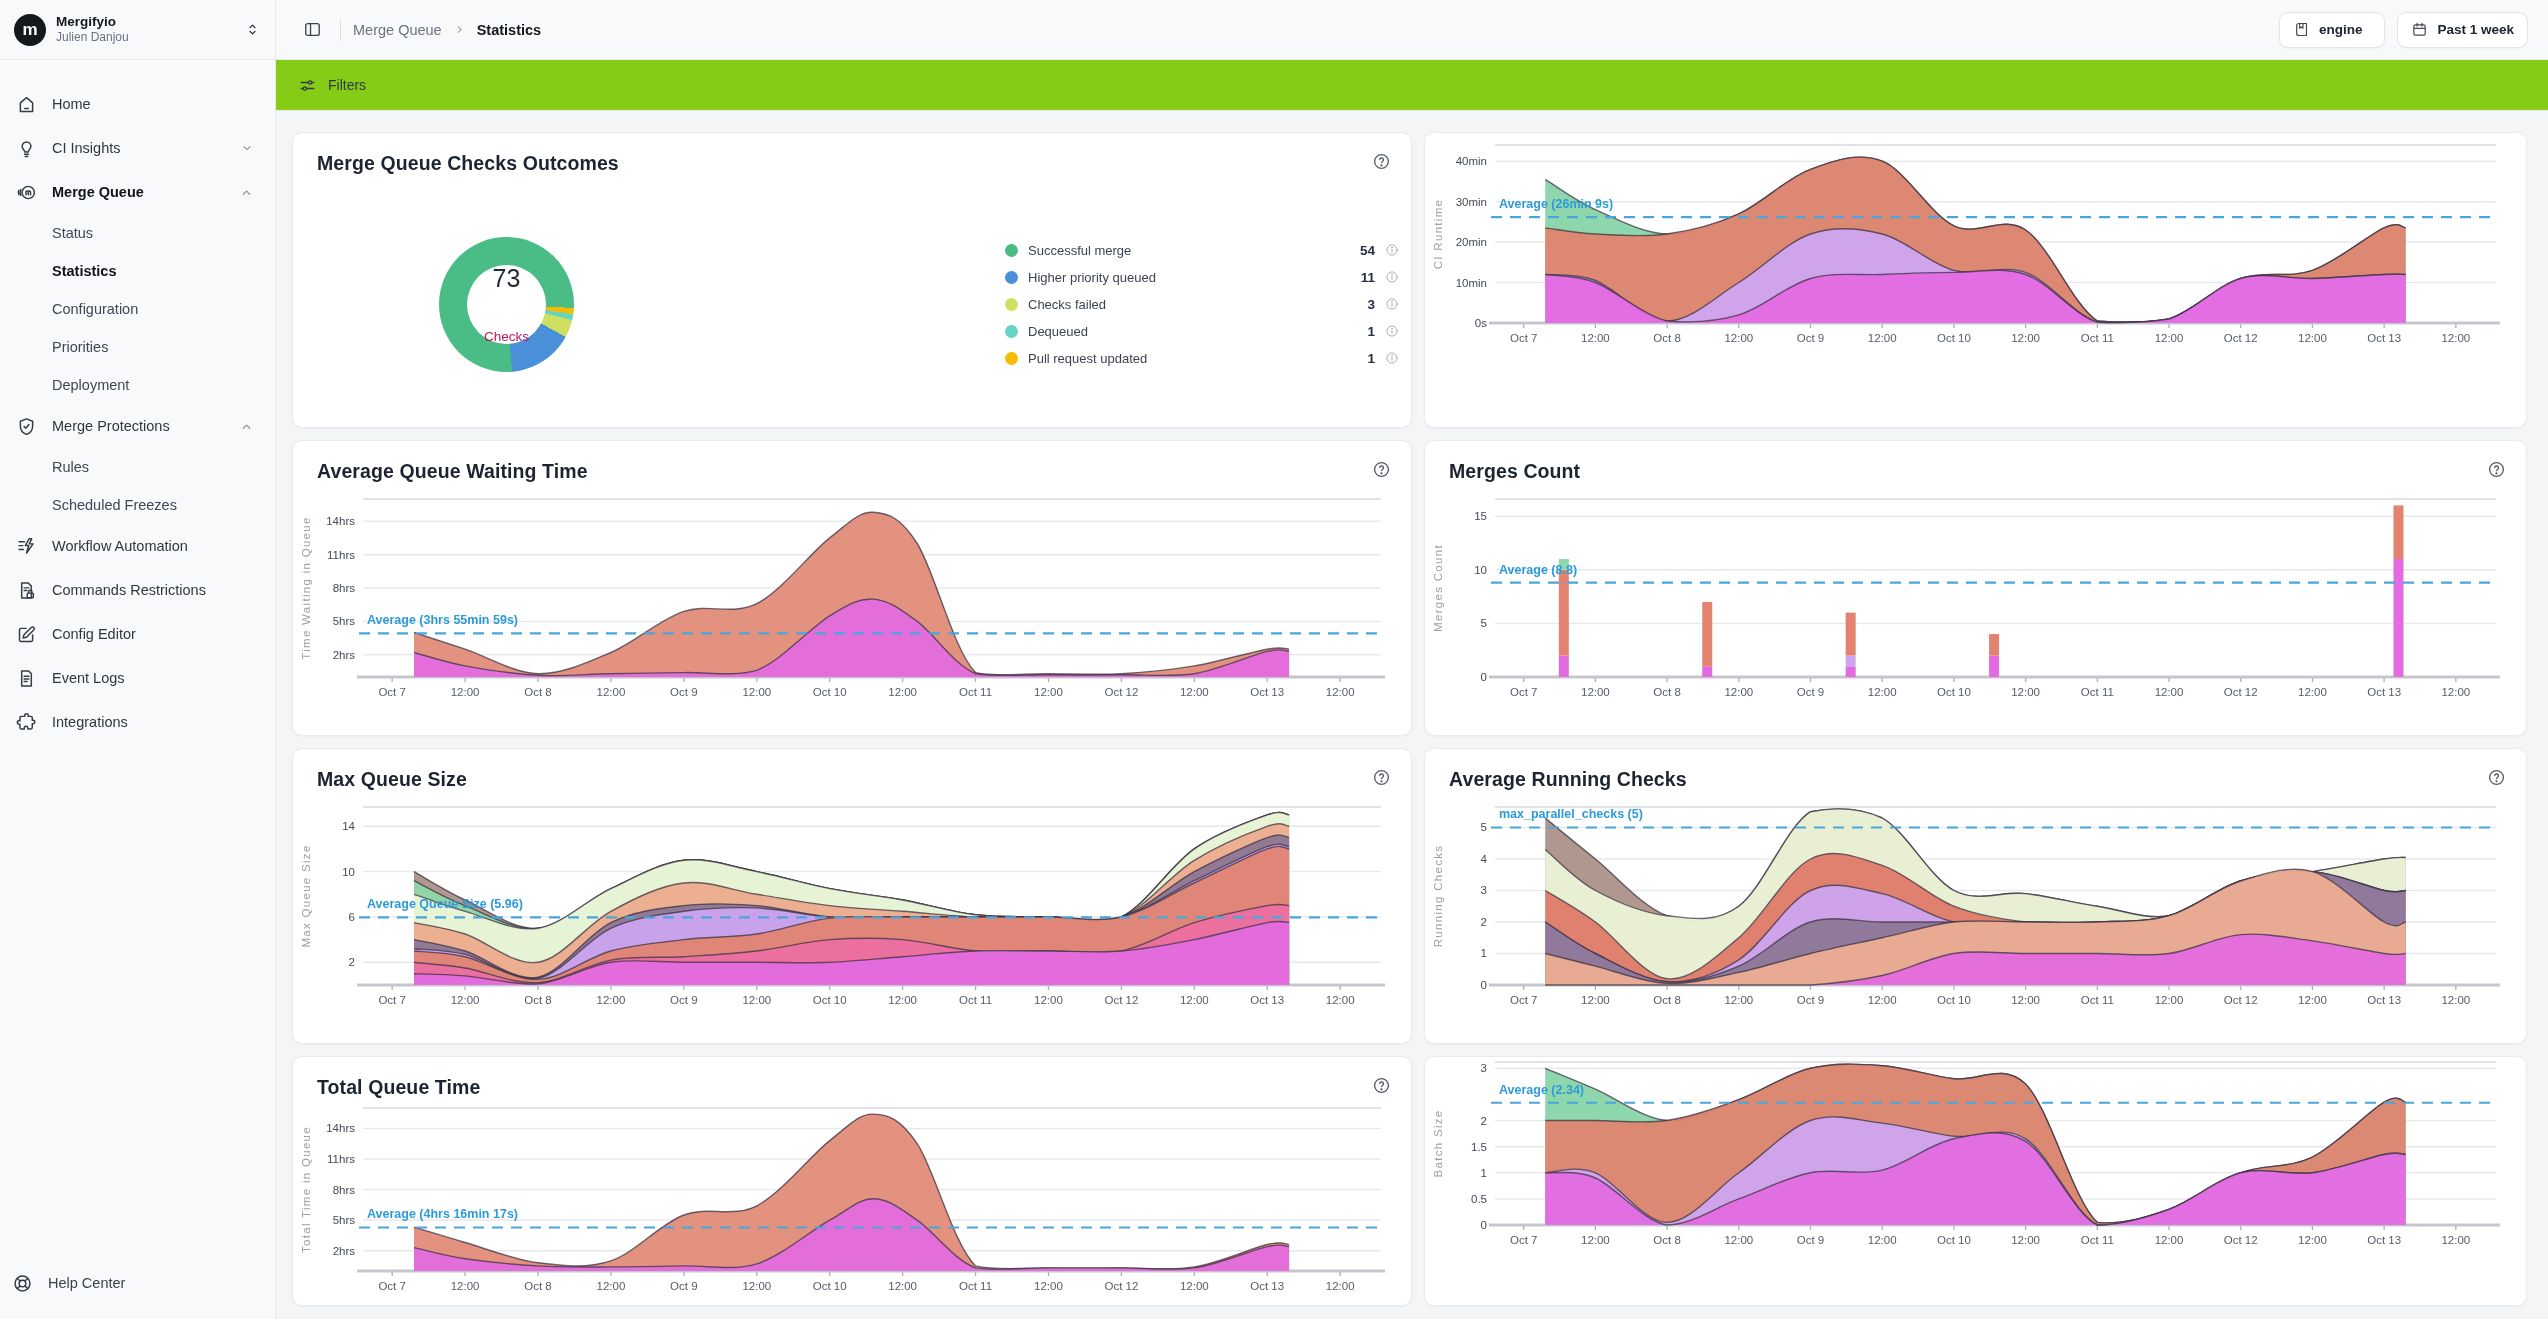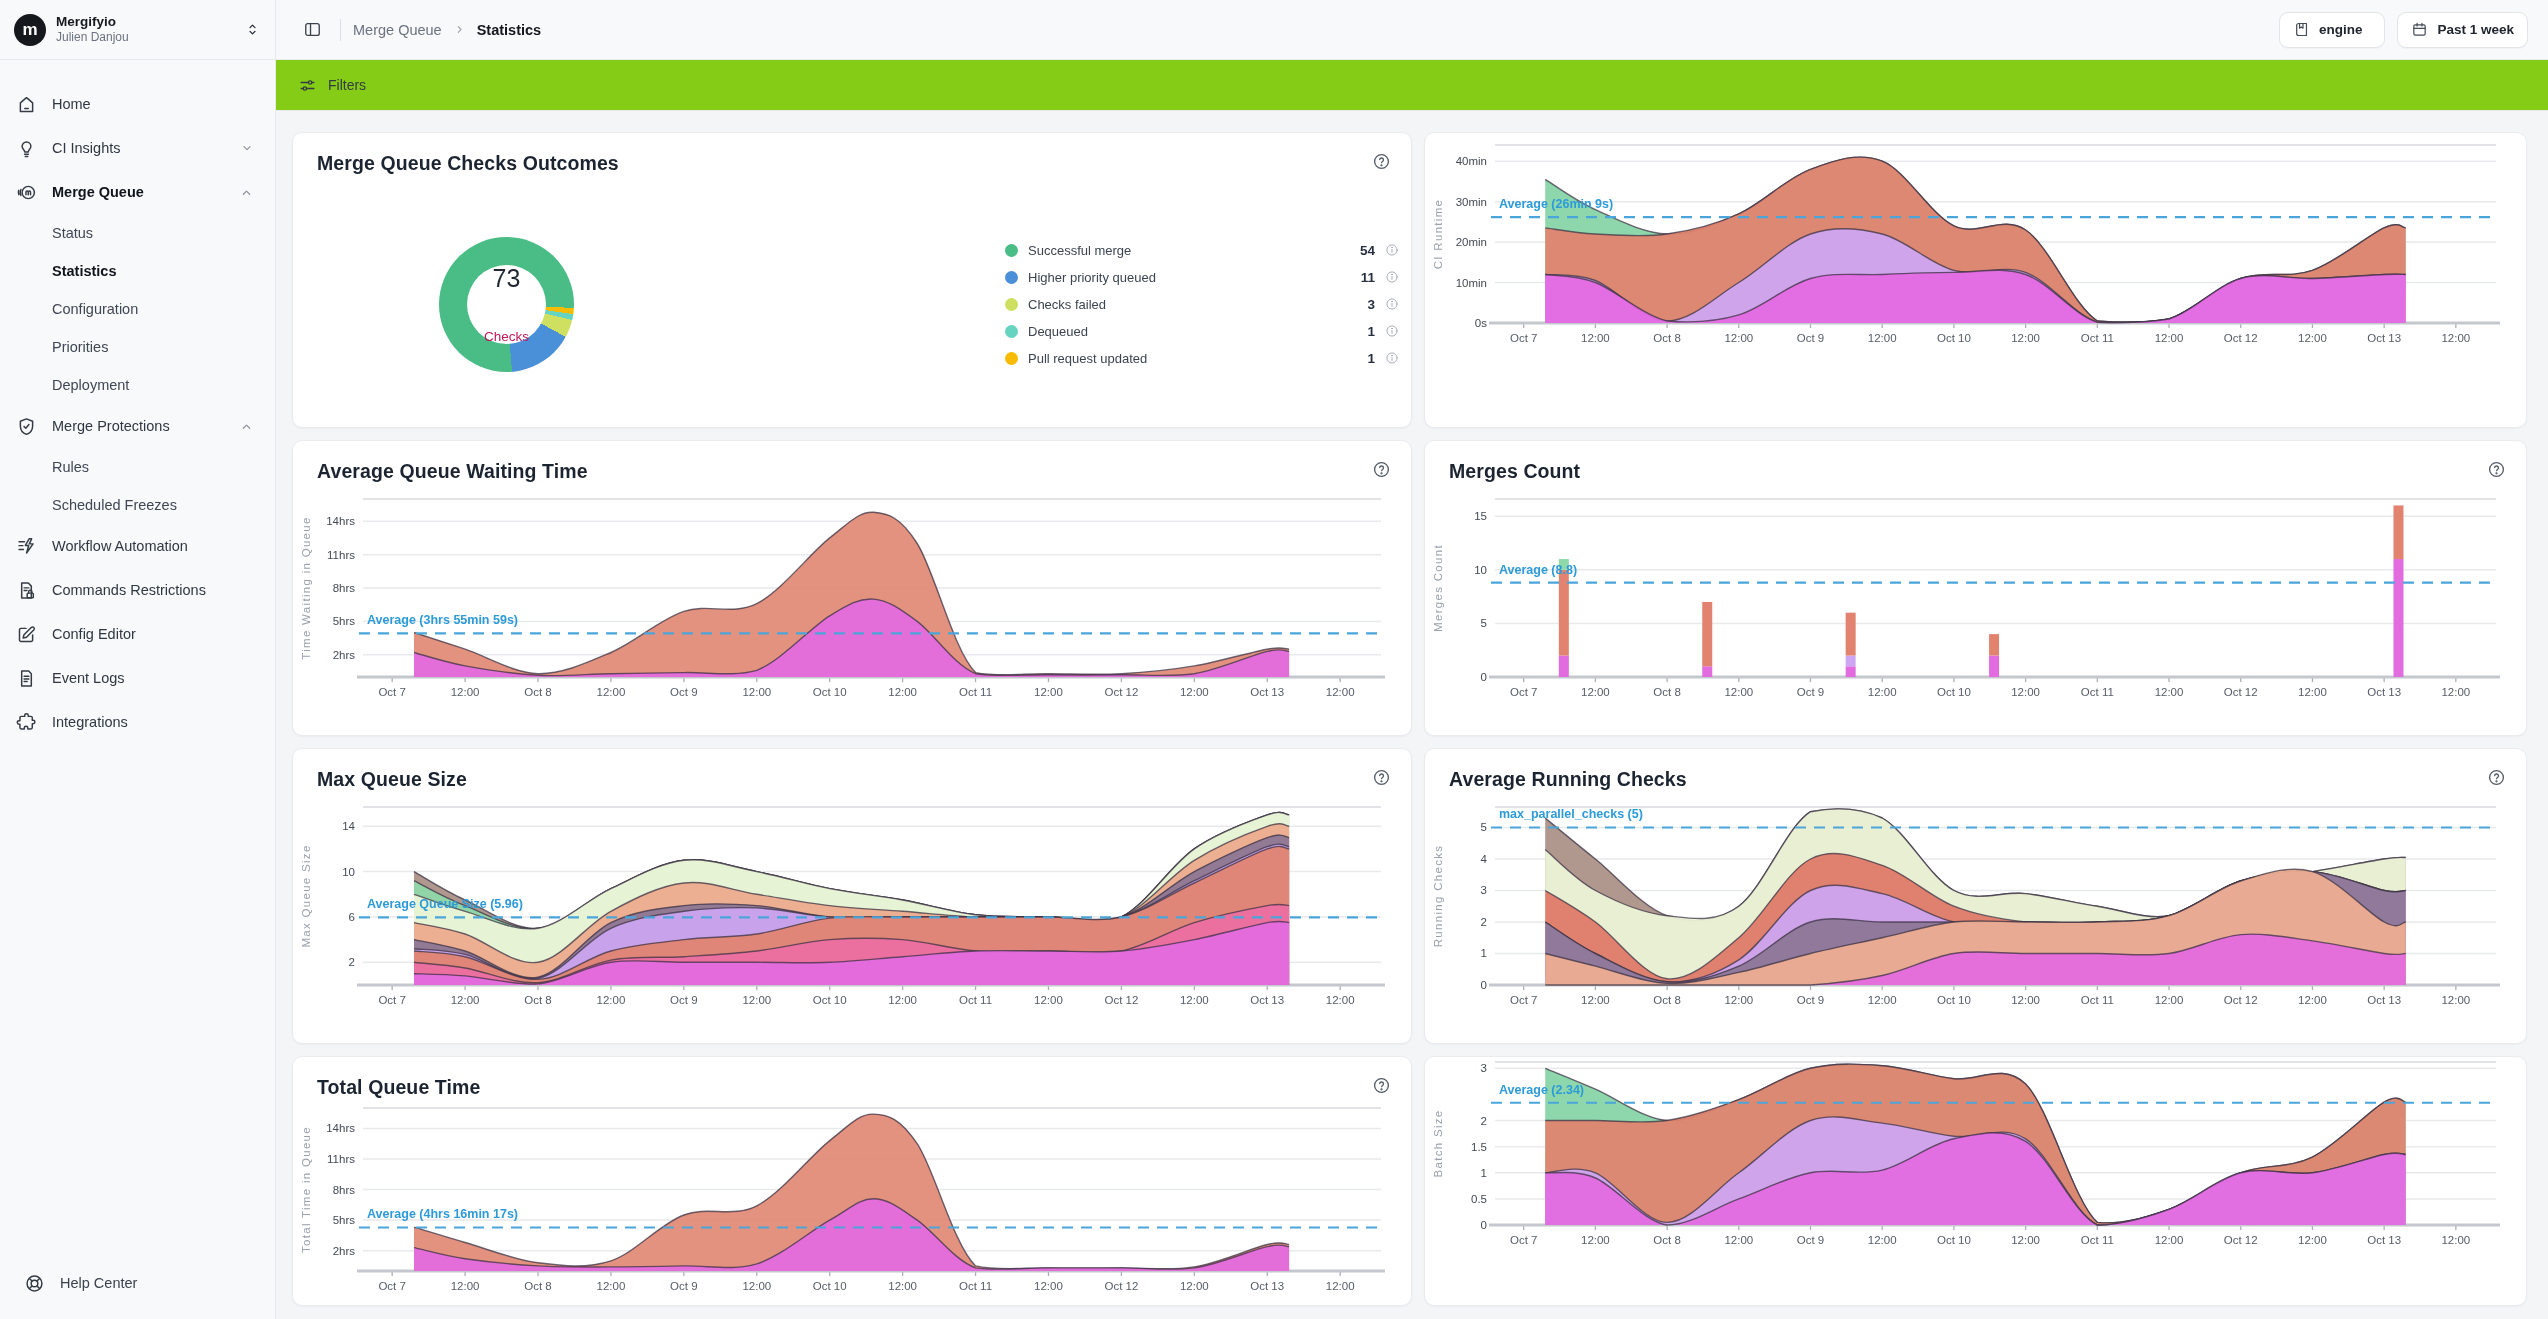--- a/index.html
+++ b/index.html
@@ -16,21 +16,21 @@
   .org-user { font-size: 12px; color: #6b7280; line-height: 1.25; }
   .icn { display: inline-flex; align-items: center; justify-content: center; flex: none; }
   .icn svg { display: block; }
   .sidebar nav { flex: 1; padding: 22px 12px 0 12px; overflow: hidden; }
   .nav-item { display: flex; align-items: center; height: 44px; padding: 0 8px 0 4px; gap: 15px; border-radius: 8px; color: #2f3742; font-size: 14.5px; font-weight: 500; cursor: pointer; }
   .nav-item .icn { color: #353c46; }
   .nav-item.sub { height: 38px; padding-left: 40px; font-weight: 400; color: #3f4754; }
   .nav-item.sub.active { font-weight: 700; color: #10151d; }
   .nav-item.bold { font-weight: 700; color: #10151d; }
   .nav-item .chev { margin-left: auto; color: #8b929c; }
-  .sidebar-footer { padding: 0 12px 14px 20px; }
+  .sidebar-footer { padding: 0 12px 14px 8px; }
   .sidebar-footer .nav-item { color: #3a424d; }
 
   
   .main { flex: 1; min-width: 0; display: flex; flex-direction: column; }
   .topbar { height: 60px; background: #f8f9fa; border-bottom: 1px solid #e7e9ed; display: flex; align-items: center; padding: 0 20px; gap: 12px; }
   .iconbtn { width: 32px; height: 32px; display: flex; align-items: center; justify-content: center; border-radius: 7px; color: #3c434d; cursor: pointer; background: transparent; border: none; }
   .tb-divider { width: 1px; height: 22px; background: #dcdfe4; }
   .crumbs { display: flex; align-items: center; gap: 10px; font-size: 14.5px; }
   .crumb { color: #6b7280; cursor: pointer; }
   .crumb-sep { color: #9ca3af; display: flex; }

